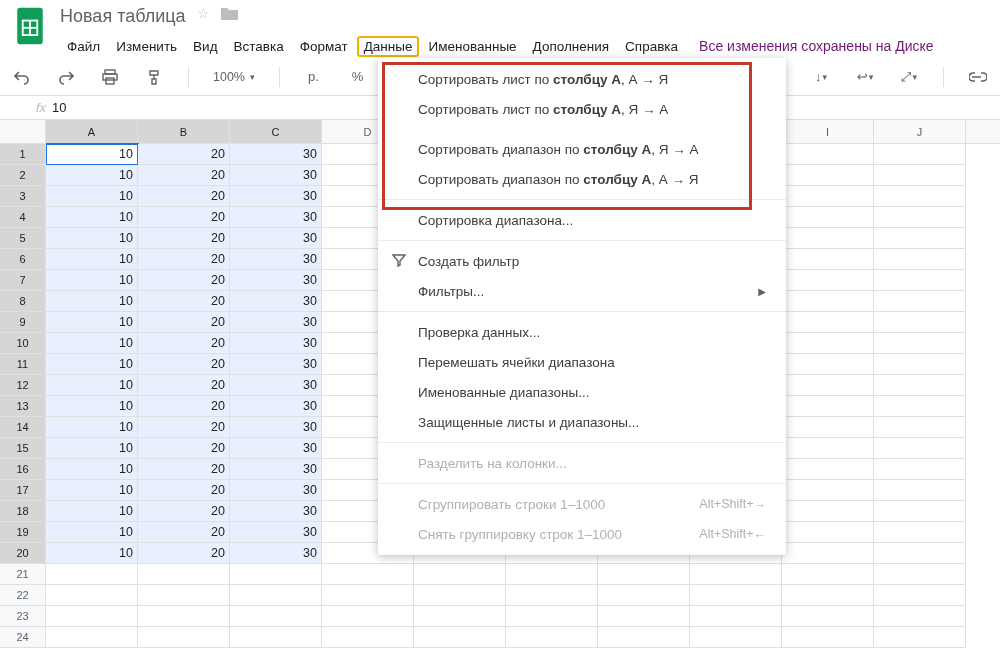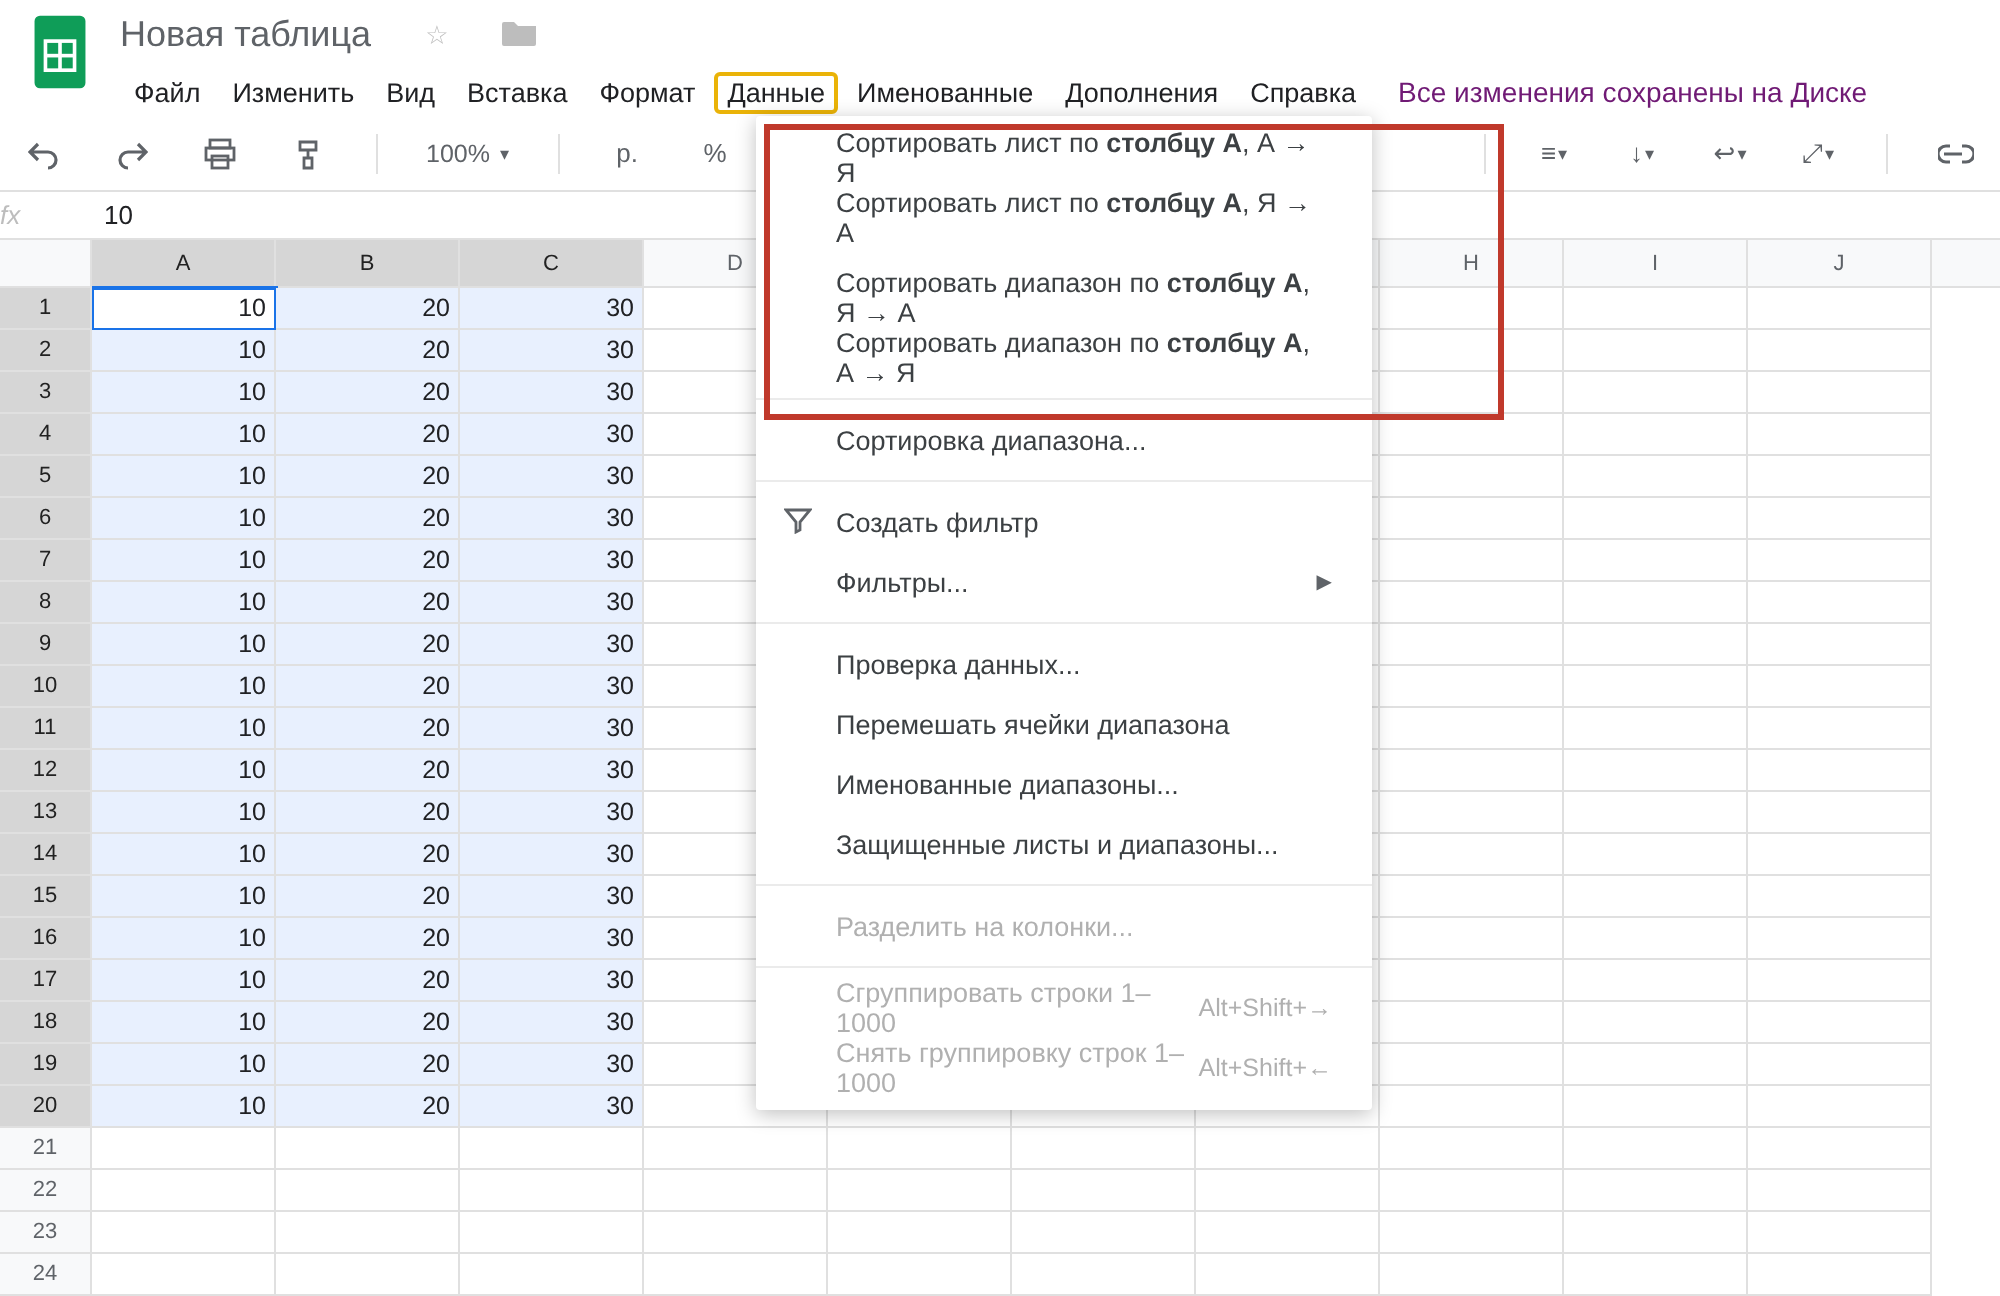--- a/index.html
+++ b/index.html
@@ -2,54 +2,54 @@
 <html><head>
 <meta charset="utf-8">
 <style>
   * { box-sizing: border-box; margin: 0; padding: 0; }
   body { font-family: Arial, "Helvetica Neue", sans-serif; font-size: 13px; color: #202124; background: #fff; overflow: hidden; width: 1000px; height: 648px; }
   
   .titlebar { display: flex; align-items: flex-start; padding: 6px 10px 0 10px; height: 58px; }
   .logo { width: 40px; height: 40px; display: flex; align-items: center; justify-content: center; margin-right: 10px; }
   .logo svg { width: 32px; height: 40px; }
   .title-block { display: flex; flex-direction: column; }
-  .title-row { display: flex; align-items: center; gap: 27px; height: 22px; }
+  .title-row { display: flex; align-items: flex-start; gap: 12px; height: 22px; }
   .title-row .doc-name { font-size: 18px; color: #5f6368; }
   .title-row .star, .title-row .folder { color: #c0c0c0; }
   .menubar { display: flex; align-items: center; gap: 2px; height: 24px; margin-top: 6px; }
   .menubar .mitem { padding: 3px 7px; font-size: 13.5px; color: #202124; border-radius: 3px; cursor: pointer; }
   .menubar .mitem.active { border: 2px solid #eab308; padding: 1px 5px; }
   .save-msg { margin-left: 12px; font-size: 14px; color: #701a75; cursor: pointer; }
   
   .toolbar { height: 38px; border-bottom: 1px solid #e0e0e0; display: flex; align-items: center; padding: 0 8px; gap: 16px; color: #5f6368; }
   .tbtn { min-width: 28px; height: 26px; display: flex; align-items: center; justify-content: center; border-radius: 3px; cursor: pointer; }
   .sep { width: 1px; height: 20px; background: #e0e0e0; margin: 0 4px; }
   .zoom { font-size: 12.5px; padding: 0 4px; display:flex; align-items:center; gap:3px;}
   .dd { font-size: 9px; margin-left:2px;}
   
   .fxbar { height: 24px; border-bottom: 1px solid #e0e0e0; display: flex; align-items: center; }
-  .fxlabel { width: 46px; text-align: left; color: #bdbdbd; font-style: italic; font-size: 13px; }
+  .fxlabel { width: 46px; text-align: right; color: #bdbdbd; font-style: italic; font-size: 13px; }
   .fxval { padding-left: 6px; font-size: 13px; }
   
   .grid { display: flex; height: calc(648px - 58px - 38px - 24px); }
   .rowhdrs { width: 46px; background: #f8f9fa; border-right: 1px solid #e0e0e0; }
   .corner { height: 24px; border-bottom: 1px solid #e0e0e0; background:#f8f9fa;}
   .rh { height: 21px; border-bottom: 1px solid #e0e0e0; font-size: 11px; color:#5f6368; text-align: center; line-height: 21px; }
   .rh.sel { background: #d6d6d6; color:#222; }
   .cols { flex: 1; overflow: hidden; }
   .colhdrs { display: flex; height: 24px; background:#f8f9fa; border-bottom:1px solid #e0e0e0;}
   .ch { width: 92px; border-right: 1px solid #e0e0e0; font-size: 11px; color:#5f6368; text-align:center; line-height:24px;}
   .ch.sel { background:#d6d6d6; color:#222;}
   .rows {}
   .row { display:flex; height:21px;}
   .cell { width:92px; height:21px; border-right:1px solid #e0e0e0; border-bottom:1px solid #e0e0e0; font-size:12.5px; text-align:right; padding-right:4px; line-height:20px; background:#fff;}
   .cell.selrange { background:#e8f0fe;}
   .cell.active { outline:2px solid #1a73e8; outline-offset:-1px; background:#fff;}
   
-  .menu { position:absolute; left:378px; top:58px; width:308px; background:#fff; box-shadow:0 2px 10px rgba(0,0,0,.25); border-radius:2px; padding:6px 0; z-index:50;}
+  .menu { position:absolute; left:378px; top:58px; width:408px; background:#fff; box-shadow:0 2px 10px rgba(0,0,0,.25); border-radius:2px; padding:6px 0; z-index:50;}
   .menu .row-item { display:flex; align-items:center; height:30px; padding:0 20px 0 40px; font-size:13.5px; color:#3c4043; cursor:pointer; position:relative;}
   .menu .row-item.disabled { color:#b0b0b0; cursor:default;}
   .menu .row-item .lead-icon { position:absolute; left:14px; color:#5f6368;}
   .menu .row-item .shortcut { margin-left:auto; color:#b0b0b0; font-size:12.5px;}
   .menu .row-item .sub-arrow { margin-left:auto; color:#5f6368; font-size:10px;}
   .menu hr { border:none; border-top:1px solid #ebebeb; margin:5px 0;}
   .highlight-box { position:absolute; left:382px; top:62px; width:370px; height:148px; border:3px solid #c0392b; pointer-events:none; z-index:60;}
   b { font-weight:700;}
 </style>
 </head>

